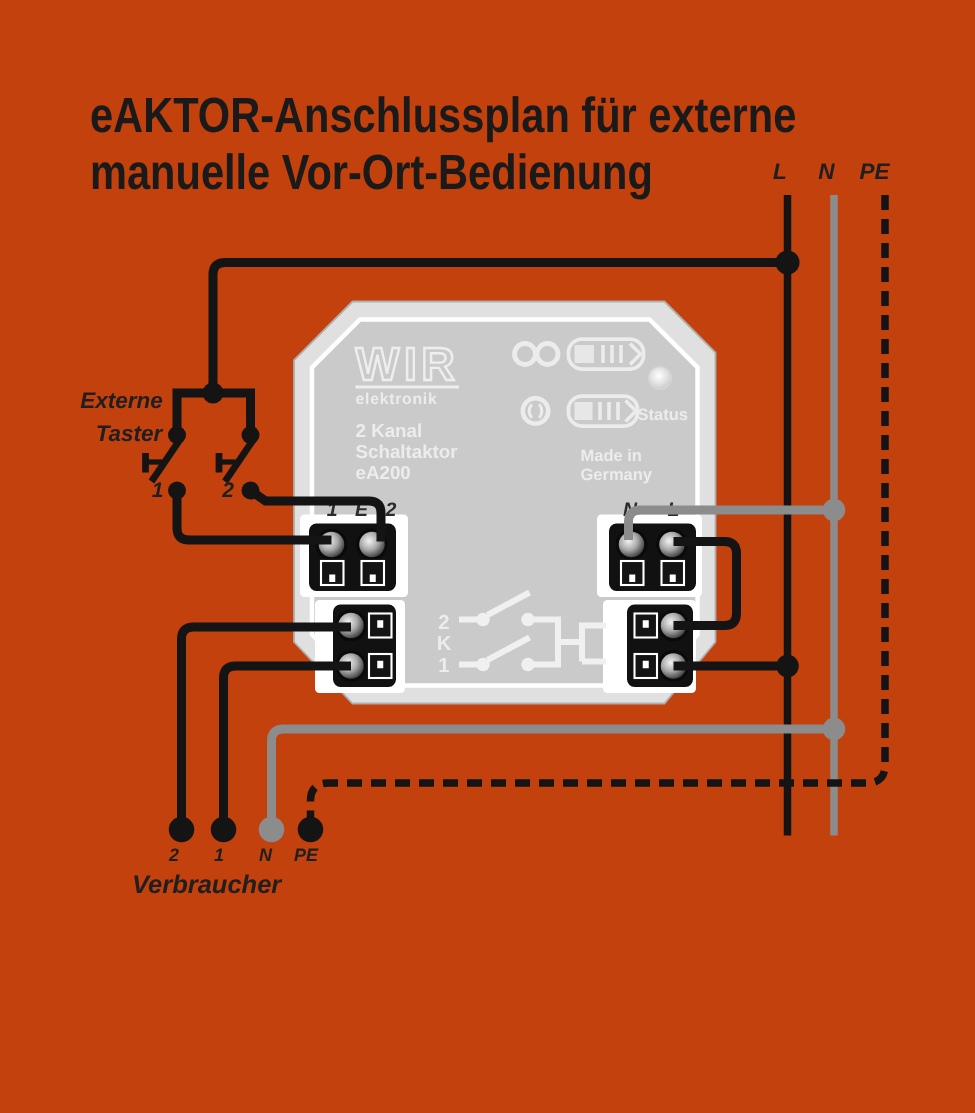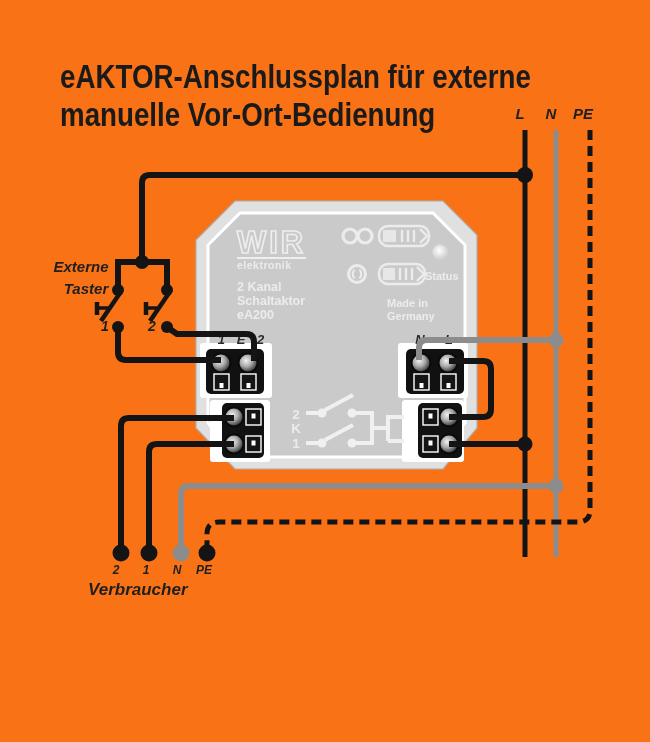--- a/index.html
+++ b/index.html
@@ -1,17 +1,17 @@
 <!DOCTYPE html>
 <html><head>
 <meta charset="utf-8">
 <style>
   html,body{margin:0;padding:0;background:#ffffff;}
   #canvas{
-    position:relative;width:650px;height:742px;background:#f97316;overflow:hidden;
+    position:relative;width:650px;height:742px;background:#c2410c;overflow:hidden;
     font-family:"Liberation Sans", sans-serif;
   }
   .title-line{
     position:absolute;left:60px;color:#1a1a1a;font-weight:bold;font-size:33px;
     transform:scaleX(0.84);transform-origin:left center;white-space:nowrap;
     letter-spacing:0px;
   }
   #title1{top:58px;}
   #title2{top:96px;}
   svg{position:absolute;left:0;top:0;}

